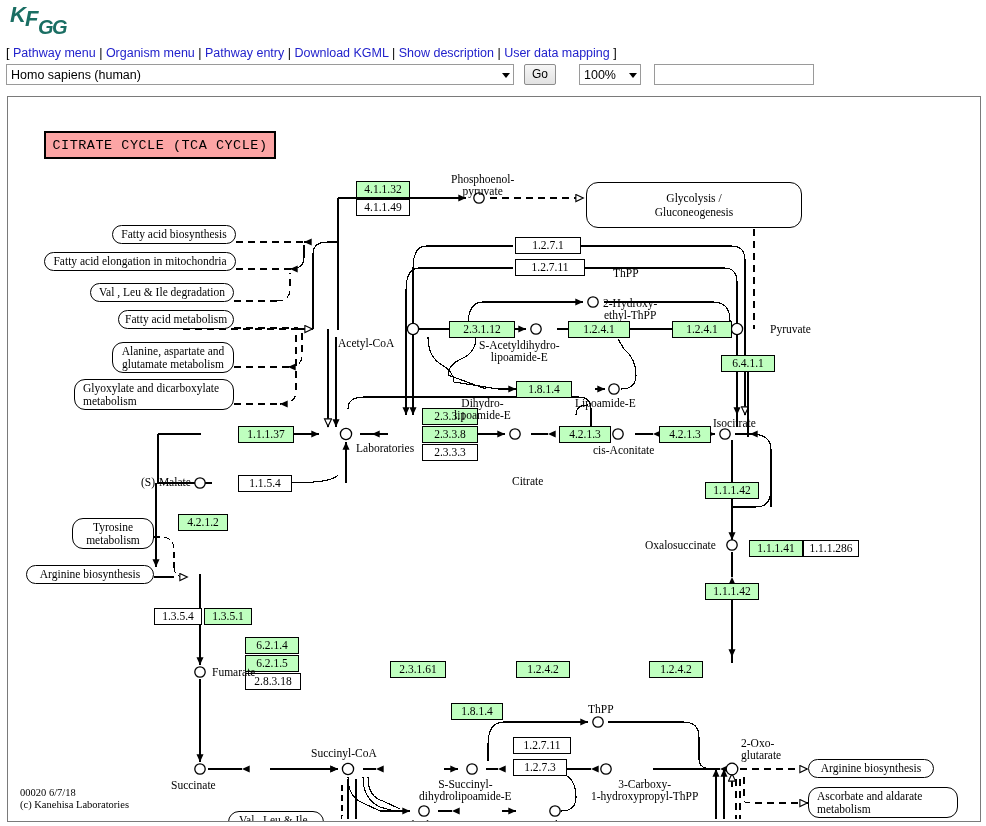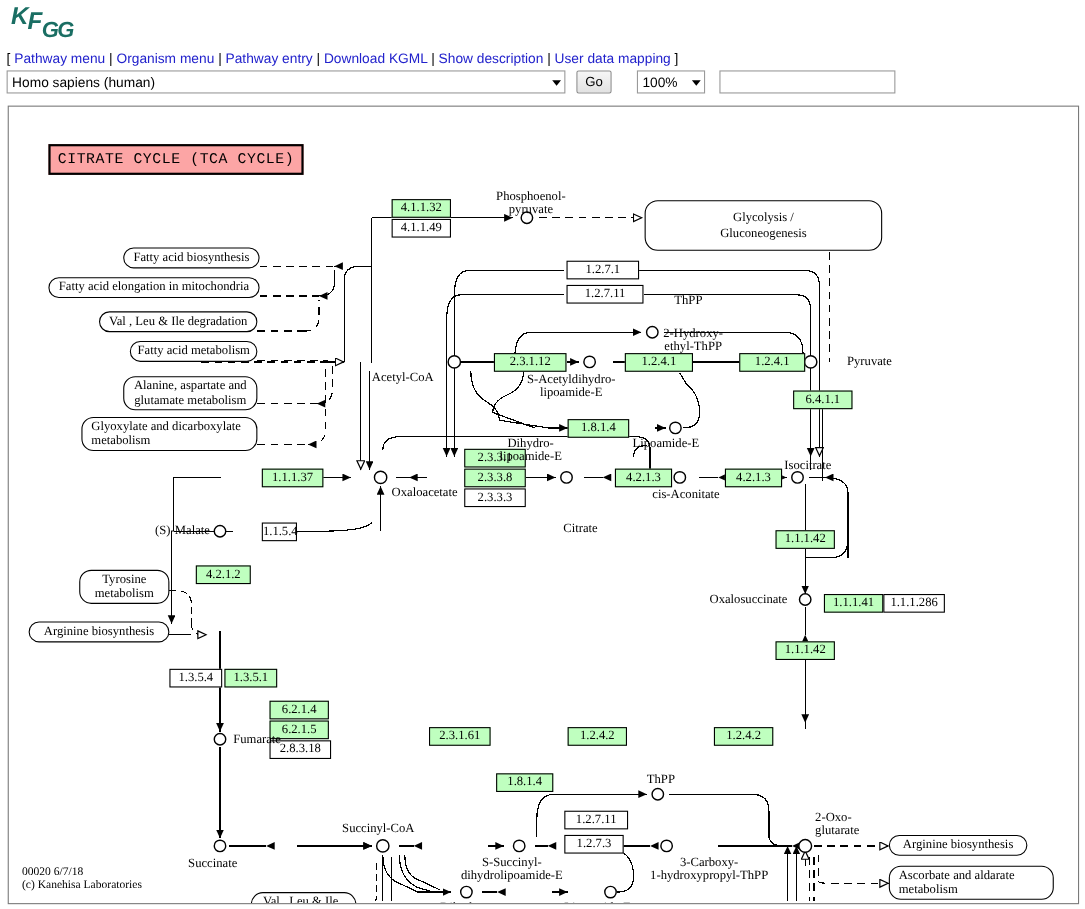--- a/index.html
+++ b/index.html
@@ -382,21 +382,21 @@
   <div class="ebox" style="left:664px;top:224px;width:60px;">1.2.4.1</div>
   <div class="ebox" style="left:508px;top:284px;width:56px;">1.8.1.4</div>
   <div class="ebox" style="left:713px;top:258px;width:54px;">6.4.1.1</div>
 
   <div class="ebox" style="left:230px;top:329px;width:56px;">1.1.1.37</div>
   <div class="ebox" style="left:414px;top:311px;width:56px;">2.3.3.1</div>
   <div class="ebox" style="left:414px;top:329px;width:56px;">2.3.3.8</div>
   <div class="ebox plain" style="left:414px;top:347px;width:56px;">2.3.3.3</div>
   <div class="ebox" style="left:551px;top:329px;width:52px;">4.2.1.3</div>
   <div class="ebox" style="left:651px;top:329px;width:52px;">4.2.1.3</div>
-  <div class="ebox plain" style="left:230px;top:378px;width:32px;">1.1.5.4</div>
+  <div class="ebox plain" style="left:230px;top:378px;width:54px;">1.1.5.4</div>
 
   <div class="ebox" style="left:697px;top:385px;width:54px;">1.1.1.42</div>
   <div class="ebox" style="left:741px;top:443px;width:54px;">1.1.1.41</div>
   <div class="ebox plain" style="left:795px;top:443px;width:56px;">1.1.1.286</div>
   <div class="ebox" style="left:697px;top:486px;width:54px;">1.1.1.42</div>
 
   <div class="ebox" style="left:170px;top:417px;width:50px;">4.2.1.2</div>
   <div class="ebox plain" style="left:146px;top:511px;width:48px;">1.3.5.4</div>
   <div class="ebox" style="left:196px;top:511px;width:48px;">1.3.5.1</div>
 
@@ -416,21 +416,21 @@
   <div class="clabel" style="left:605px;top:170px;">ThPP</div>
   <div class="clabel" style="left:595px;top:200px;text-align:center;white-space:pre-line;">2-Hydroxy-
 ethyl-ThPP</div>
   <div class="clabel" style="left:762px;top:226px;">Pyruvate</div>
   <div class="clabel" style="left:330px;top:240px;">Acetyl-CoA</div>
   <div class="clabel" style="left:471px;top:242px;text-align:center;white-space:pre-line;">S-Acetyldihydro-
 lipoamide-E</div>
   <div class="clabel" style="left:446px;top:300px;text-align:center;white-space:pre-line;">Dihydro-
 lipoamide-E</div>
   <div class="clabel" style="left:567px;top:300px;">Lipoamide-E</div>
-  <div class="clabel" style="left:348px;top:345px;">Oxaloacetate</div>
+  <div class="clabel" style="left:348px;top:345px;">Laboratories</div>
   <div class="clabel" style="left:504px;top:336px;margin-top:42px;">Citrate</div>
   <div class="clabel" style="left:585px;top:347px;">cis-Aconitate</div>
   <div class="clabel" style="left:705px;top:320px;">Isocitrate</div>
   <div class="clabel" style="left:133px;top:379px;">(S)-Malate</div>
   <div class="clabel" style="left:637px;top:442px;">Oxalosuccinate</div>
   <div class="clabel" style="left:204px;top:569px;">Fumarate</div>
   <div class="clabel" style="left:163px;top:682px;">Succinate</div>
   <div class="clabel" style="left:303px;top:650px;">Succinyl-CoA</div>
   <div class="clabel" style="left:580px;top:606px;">ThPP</div>
   <div class="clabel" style="left:411px;top:681px;text-align:center;white-space:pre-line;">S-Succinyl-

